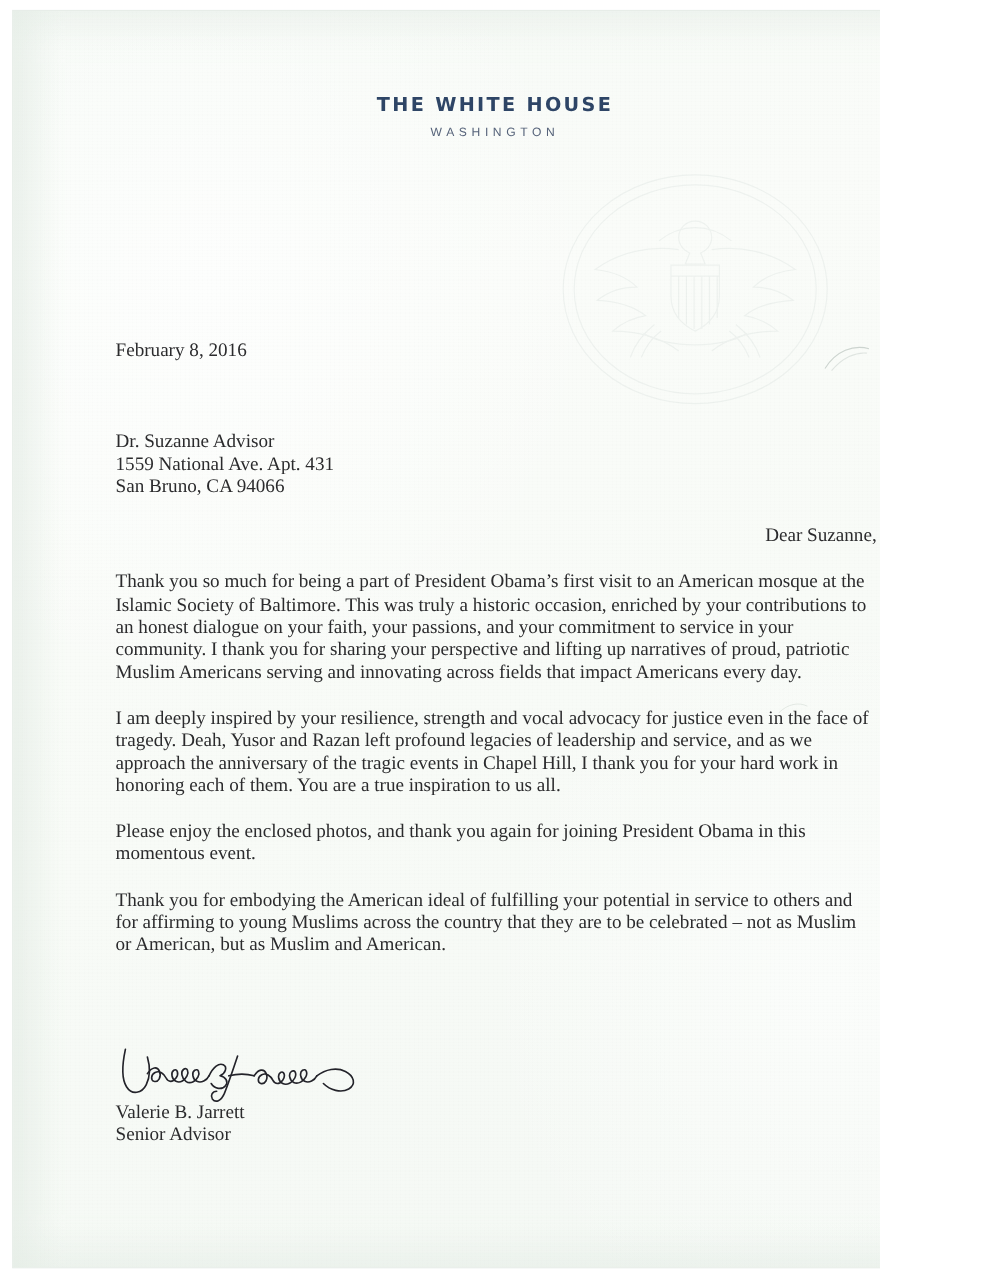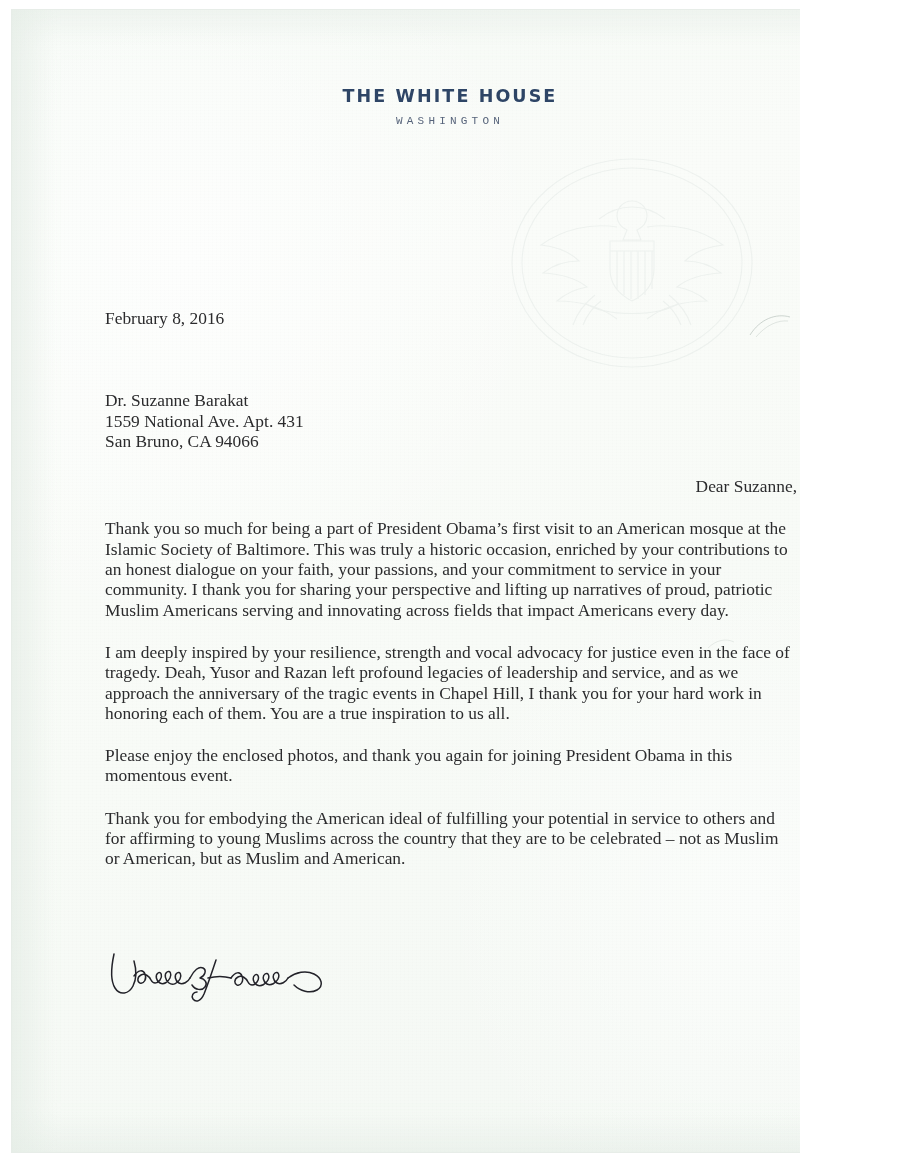--- a/index.html
+++ b/index.html
@@ -80,21 +80,21 @@
   #wh-title {
     margin-top: 86px;
     font-family: "DejaVu Sans", sans-serif;
     font-weight: 700;
     font-size: 17.5px;
     letter-spacing: 2.1px;
     color: #2e4566;
   }
   #wh-sub {
     margin-top: 9px;
-    font-family: Liberation Mono, monospace;
+    font-family: Liberation Sans, sans-serif;
     font-weight: 400;
     font-size: 11px;
     letter-spacing: 4.2px;
     color: #56637a;
   }
 
   
   #body-block {
     position: absolute;
     left: 105px;
@@ -180,21 +180,21 @@
   <div id="letterhead">
     <div id="wh-title">THE WHITE HOUSE</div>
     <div id="wh-sub">WASHINGTON</div>
   </div>
 
   <div id="body-block">
 
     <p class="date-line">February 8, 2016</p>
 
     <div class="addr">
-      <div>Dr. Suzanne Barakat</div>
+      <div>Dr. Suzanne Advisor</div>
       <div>1559 National Ave. Apt. 431</div>
       <div>San Bruno, CA 94066</div>
     </div>
 
     <p class="salutation">Dear Suzanne,</p>
 
     <p class="para">Thank you so much for being a part of President Obama’s first visit to an American mosque at the Islamic Society of Baltimore.  This was truly a historic occasion, enriched by your contributions to an honest dialogue on your faith, your passions, and your commitment to service in your community. I thank you for sharing your perspective and lifting up narratives of proud, patriotic Muslim Americans serving and innovating across fields that impact Americans every day.</p>
     <p class="para">I am deeply inspired by your resilience, strength and vocal advocacy for justice even in the face of tragedy. Deah, Yusor and Razan left profound legacies of leadership and service, and as we approach the anniversary of the tragic events in Chapel Hill, I thank you for your hard work in honoring each of them. You are a true inspiration to us all.</p>
     <p class="para">Please enjoy the enclosed photos, and thank you again for joining President Obama in this momentous event.</p>
     <p class="para">Thank you for embodying the American ideal of fulfilling your potential in service to others and for affirming to young Muslims across the country that they are to be celebrated – not as Muslim or American, but as Muslim and American.</p>
@@ -222,14 +222,18 @@
              C146 34 150 34 153 30 C156 26 154 21 151 23
              C148 25 149 31 153 33 C157 35 162 32 164 28
              C166 24 164 20 161 22 C158 24 159 30 163 32
              C167 34 172 31 174 27 C176 23 174 19 171 21
              C168 23 169 29 173 31 C177 33 182 30 184 26"></path>
 
     <path d="M184 26 C192 20 202 18 210 22 C218 26 220 34 213 38
              C206 42 196 39 190 33"></path>
   </svg>
 
+  <div id="signer">
+    <div>Valerie B. Jarrett</div>
+    <div>Senior Advisor</div>
+  </div>
 
 </div>
 
 </body></html>

